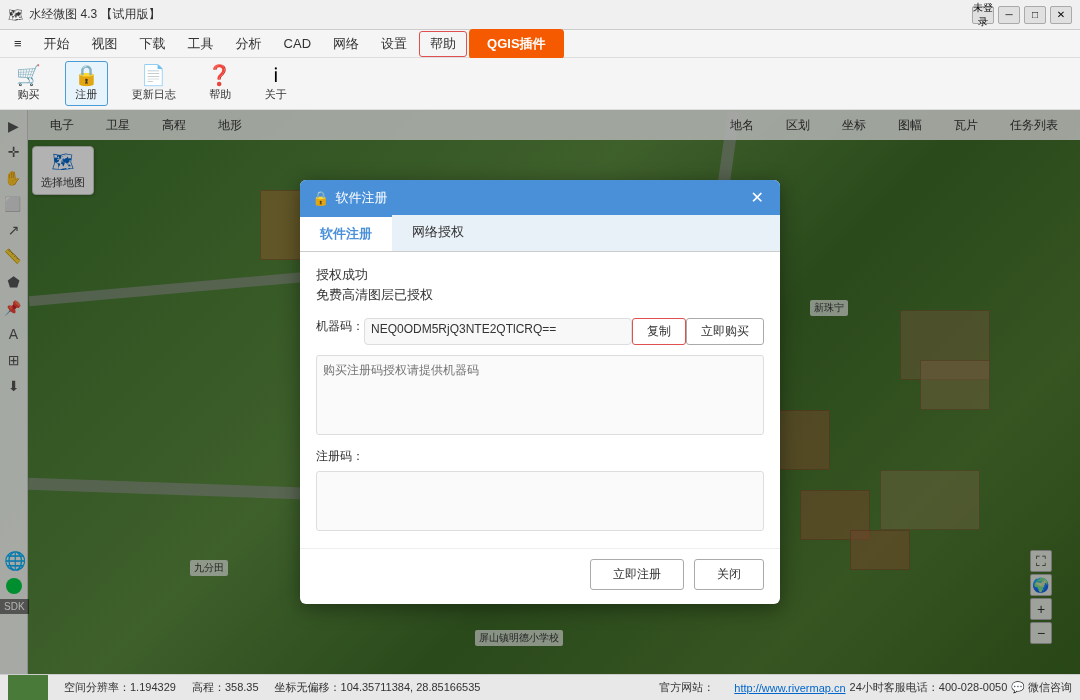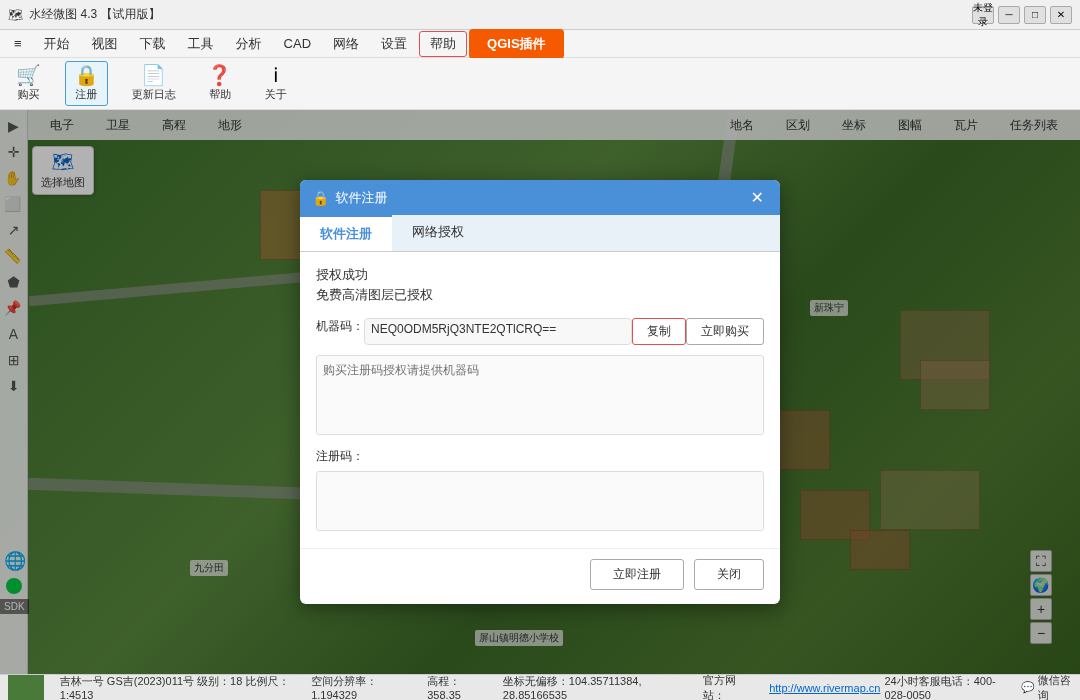--- a/index.html
+++ b/index.html
@@ -523,21 +523,20 @@
         <button class="footer-btn btn-close">关闭</button>
       </div>
 
     </div>
   </div>
 
 </div>
 
 <div id="statusbar">
   <div class="minimap"></div>
-  <span class="status-item">吉林一号 GS吉(2023)011号 级别：18 比例尺：1:4513</span>
   <span class="status-item">空间分辨率：1.194329</span>
   <span class="status-item">高程：358.35</span>
   <span class="status-item">坐标无偏移：104.35711384, 28.85166535</span>
   <span style="margin-left: auto; display: flex; align-items: center; gap: 4px;">
     <span>官方网站：</span>
     <span class="website">http://www.rivermap.cn</span>
     <span>24小时客服电话：400-028-0050</span>
     <span class="wechat">
       <span>💬</span>
       <span>微信咨询</span>

